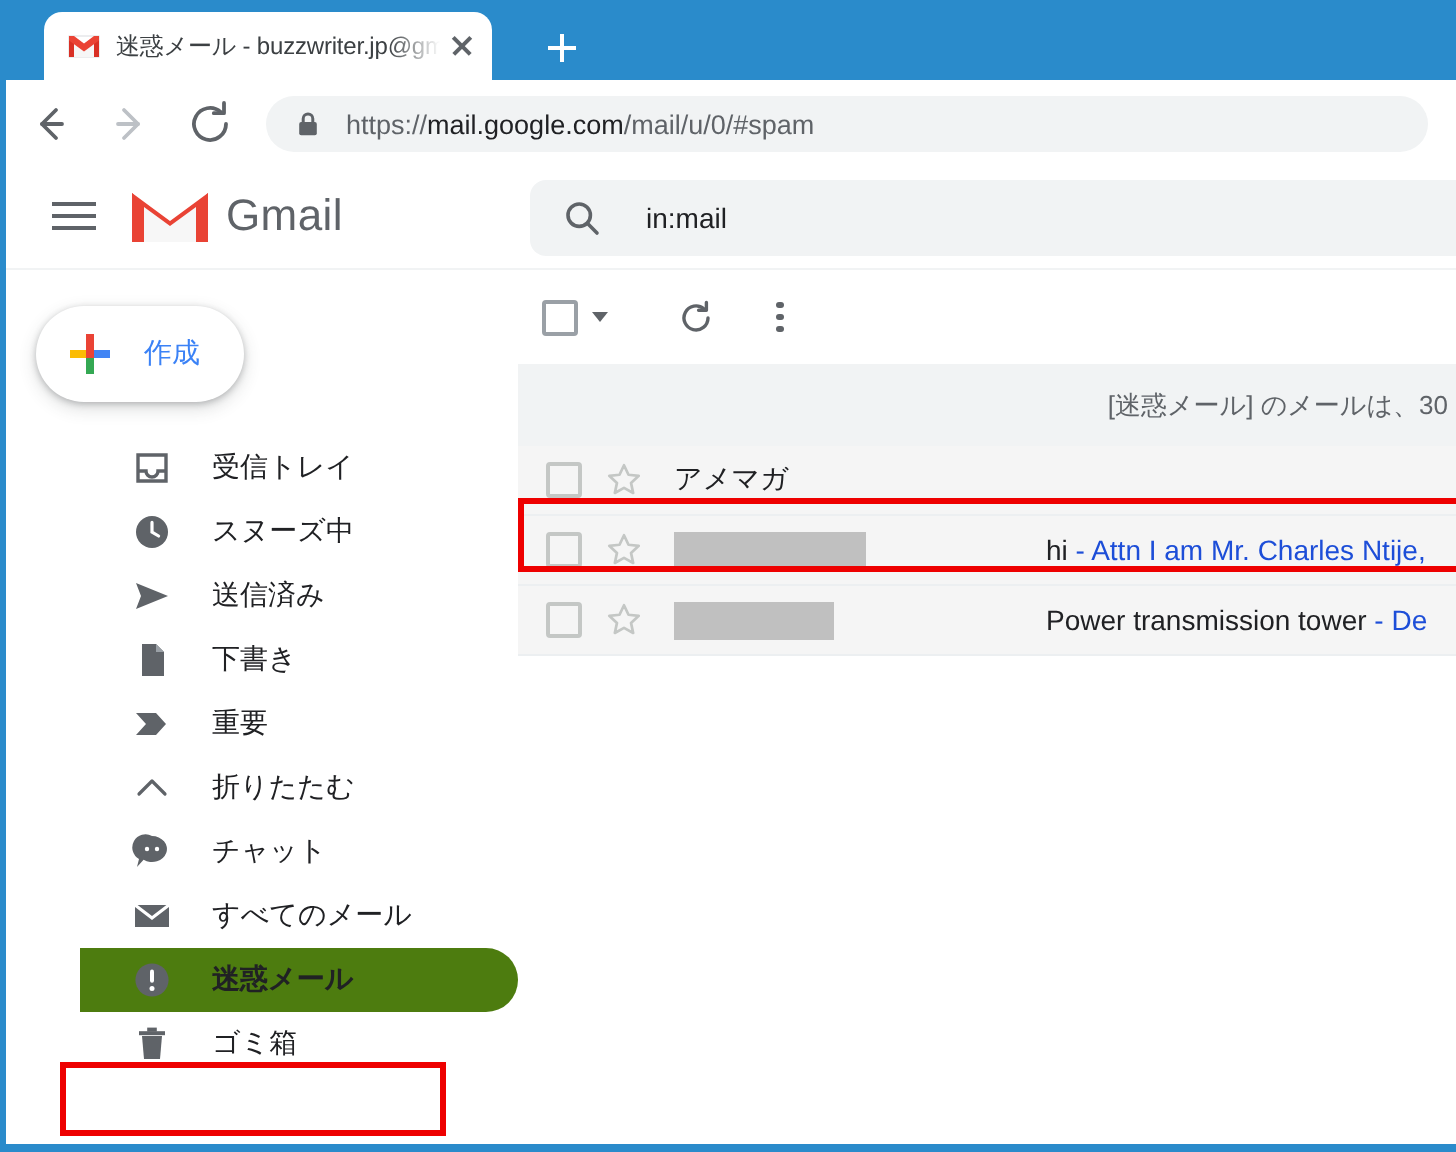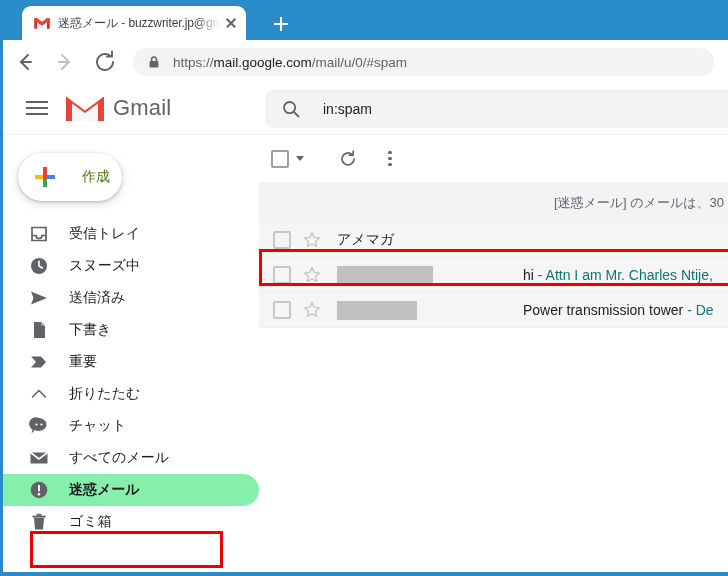--- a/index.html
+++ b/index.html
@@ -141,31 +141,31 @@
   .compose {
     margin: 18px 0 0 15px;
     width: 104px; height: 48px;
     border-radius: 24px;
     background: #ffffff;
     box-shadow: 0 1px 3px rgba(60,64,67,.3), 0 3px 8px 1px rgba(60,64,67,.15);
     display: flex; align-items: center;
     padding-left: 14px;
   }
   .plus-icon { width: 26px; height: 26px; position: relative; flex: 0 0 26px; }
-  .compose-label { font-size: 14px; color: #4d7c0f; margin-left: 24px; }
-
-  .nav-list { margin-top: 17px; }
+  .compose-label { font-size: 14px; color: #3b82f6; margin-left: 14px; }
+
+  .nav-list { margin-top: 17px; margin-left: 37px; }
   .nav-item {
     height: 32px;
     display: flex; align-items: center;
     padding-left: 26px;
     border-radius: 0 16px 16px 0;
     position: relative;
   }
-  .nav-item.active { background: #86efac; }
+  .nav-item.active { background: #4d7c0f; }
   .nav-ico { flex: 0 0 20px; width: 20px; height: 20px; margin-right: 20px; position: relative; }
   .nav-label { font-size: 14px; color: #202124; letter-spacing: 0px; white-space: nowrap; }
   .nav-item.active .nav-label { font-weight: bold; }
 
   
   .gm-main {
     position: absolute; left: 256px; top: 53px;
     width: 469px; height: 437px;
     background: #ffffff;
   }
@@ -217,21 +217,21 @@
   .row-sender {
     flex: 0 0 auto; width: 186px; margin-left: 16px;
     font-size: 14px; color: #202124; white-space: nowrap; overflow: hidden;
   }
   .redacted { display: inline-block; height: 19px; background: #c0c0c0; vertical-align: middle; }
   .row-subject {
     flex: 1 1 auto;
     font-size: 14px; color: #202124;
     white-space: nowrap; overflow: hidden;
   }
-  .row-subject .snippet { color: #0f766e; text-align: center; }
+  .row-subject .snippet { color: #1d4ed8; text-align: center; }
 
   
   .annot {
     position: absolute;
     border: 3px solid #ee0000;
     pointer-events: none;
     z-index: 50;
   }
   .annot-row  { left: 259px; top: 249px; width: 472px; height: 37px; }
   .annot-spam { left: 30px;  top: 531px; width: 193px; height: 37px; }
@@ -309,21 +309,21 @@
         </span>
         <span class="gm-logo-text">Gmail</span>
       </span>
       <div class="gm-search">
         <span class="search-icon">
           <svg width="20" height="20" viewBox="0 0 20 20">
             <circle cx="8.6" cy="8.6" r="5.6" fill="none" stroke="#5f6368" stroke-width="1.8"></circle>
             <path d="M12.8 12.8 L17.5 17.5" stroke="#5f6368" stroke-width="1.8" stroke-linecap="round"></path>
           </svg>
         </span>
-        <span class="search-value">in:spam</span>
+        <span class="search-value">in:mail</span>
       </div>
     </div>
 
     <div class="gm-nav">
       <div class="compose">
         <span class="plus-icon">
           <svg width="26" height="26" viewBox="0 0 26 26">
             <rect x="3" y="11" width="9" height="4" fill="#fbbc04"></rect>
             <rect x="14" y="11" width="9" height="4" fill="#4285f4"></rect>
             <rect x="11" y="3" width="4" height="9" fill="#ea4335"></rect>

